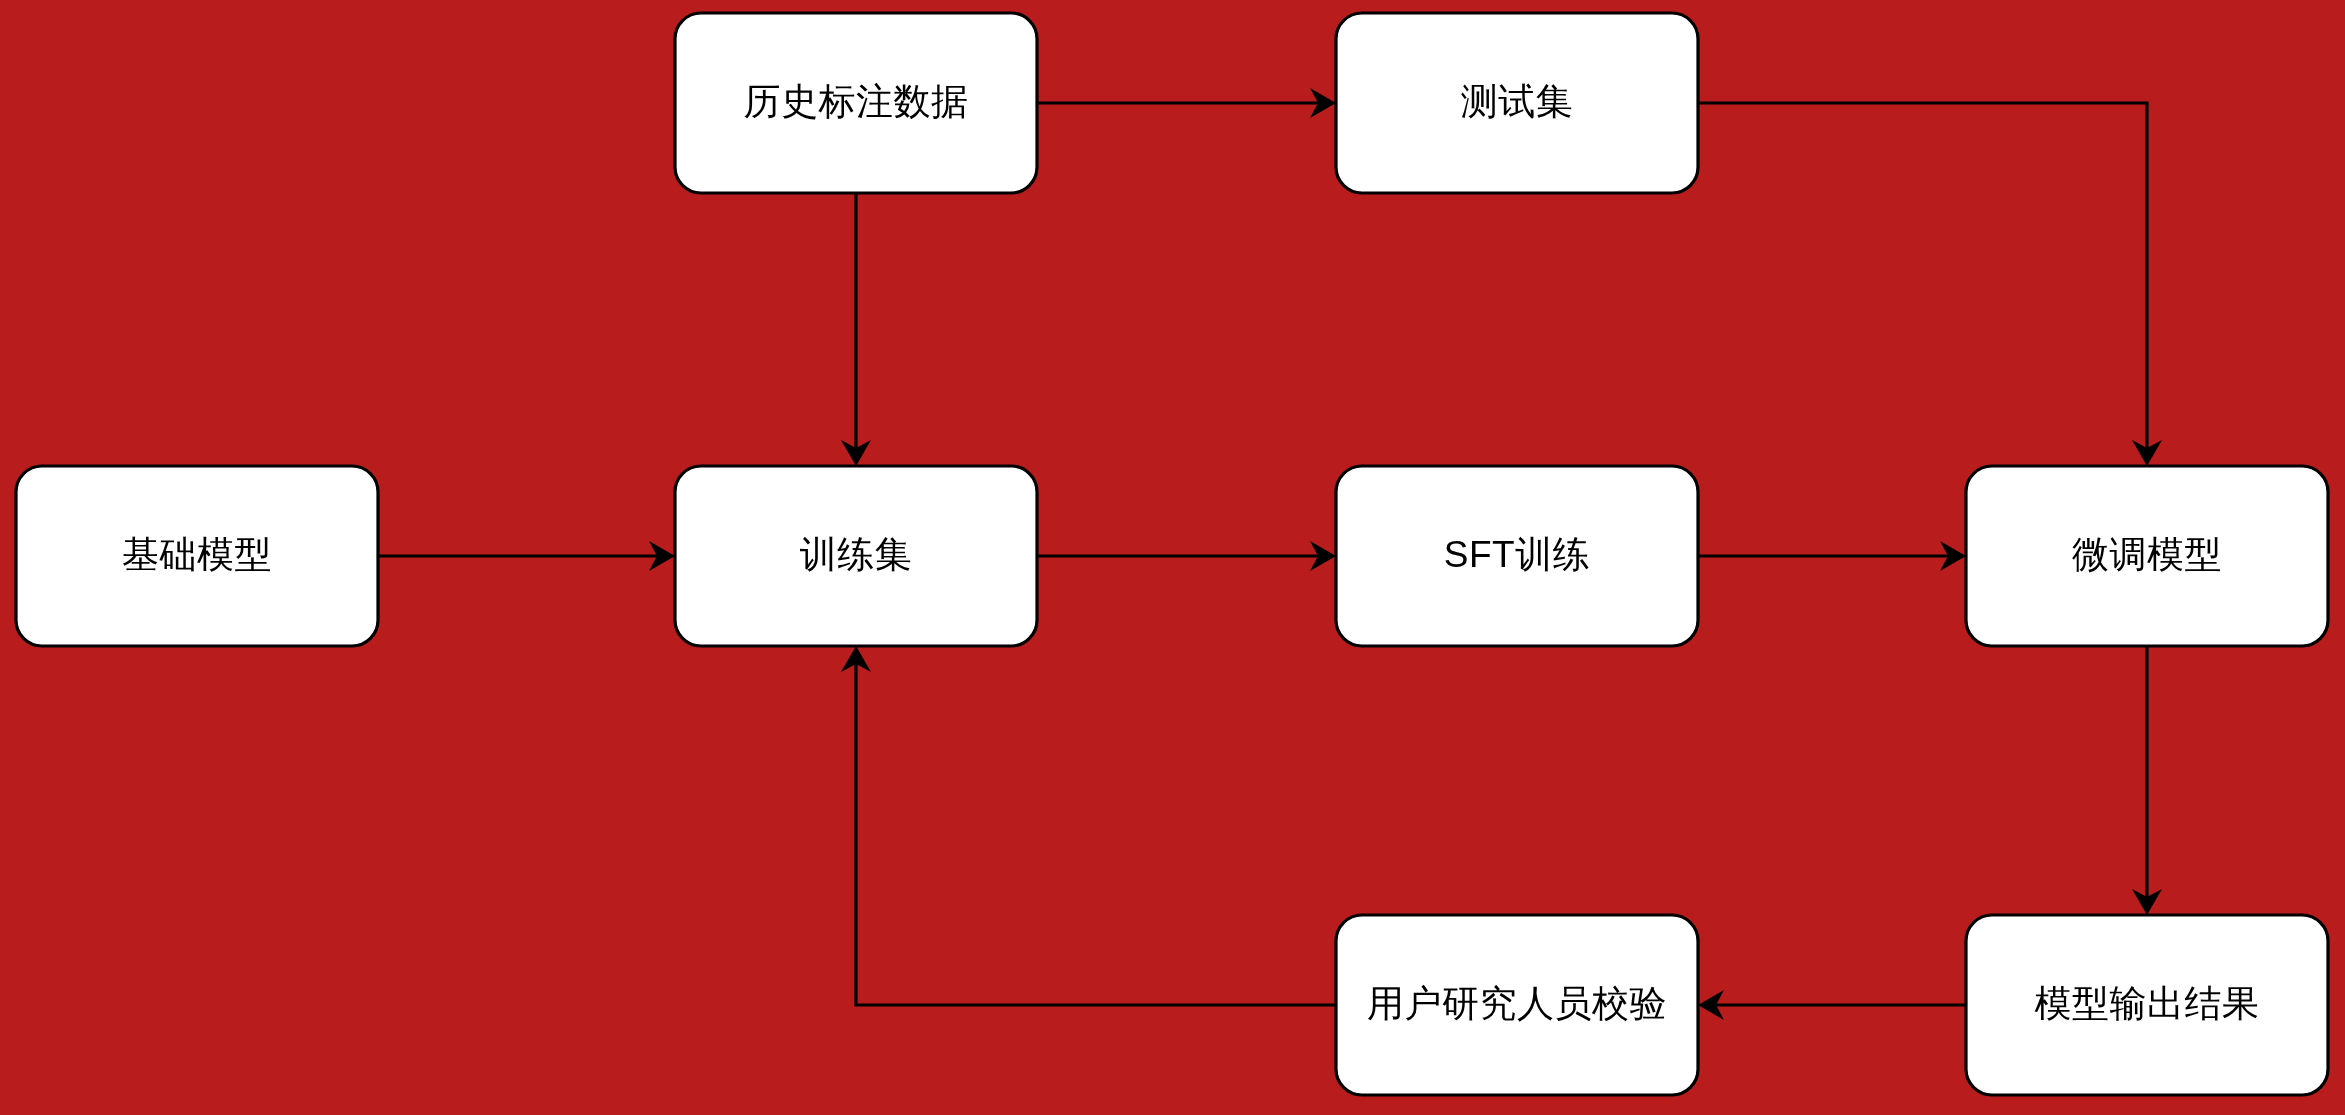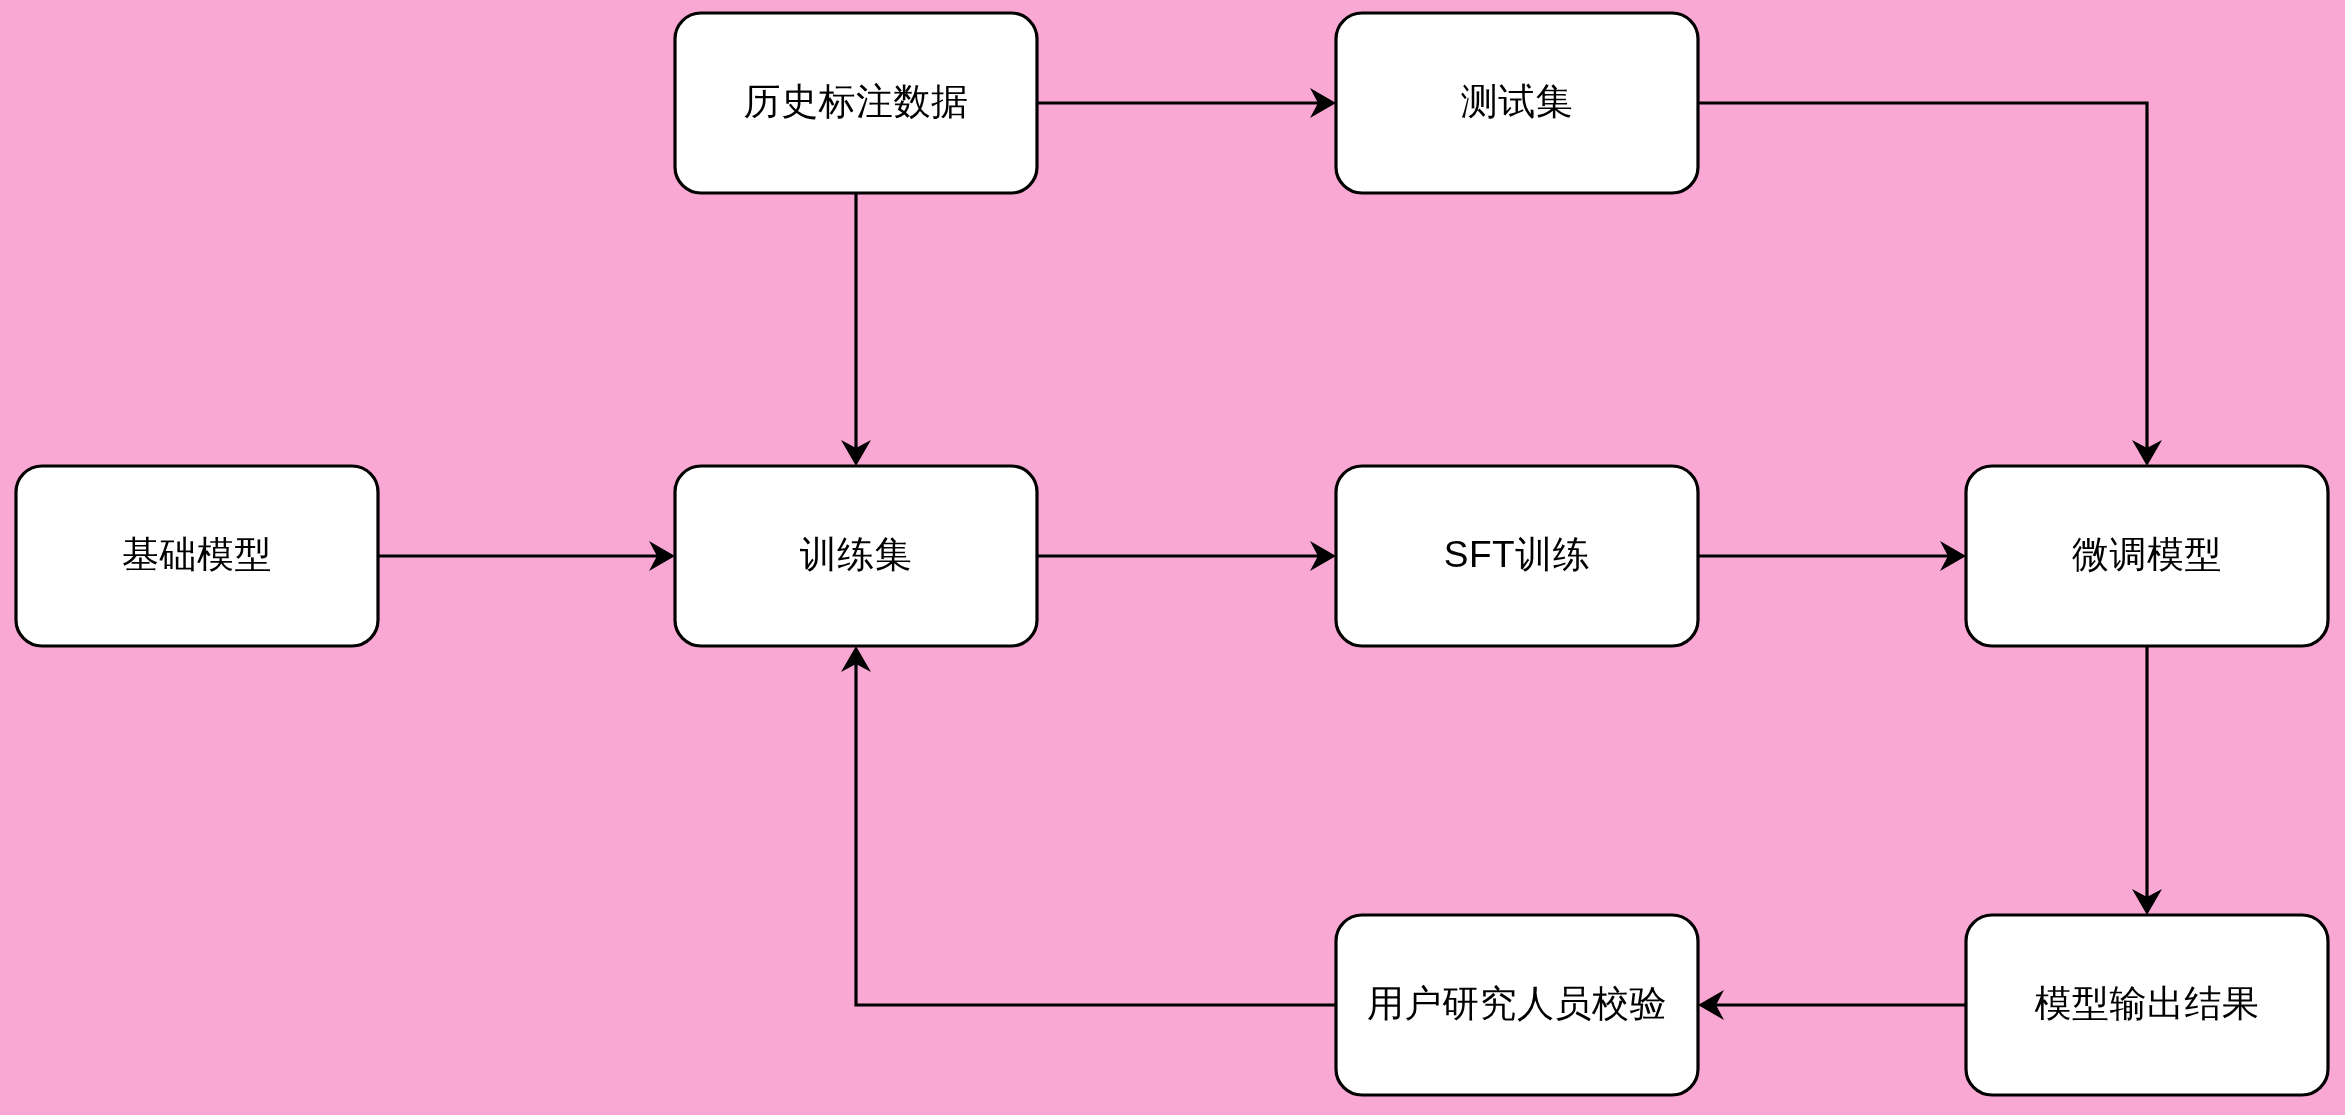--- a/index.html
+++ b/index.html
@@ -11,21 +11,21 @@
   body {
     width: 2345px;
     height: 1115px;
     font-family: "Liberation Sans", "DejaVu Sans", sans-serif;
     overflow: hidden;
   }
   #diagram-root {
     position: relative;
     width: 2345px;
     height: 1115px;
-    background: #f9a8d4;
+    background: #b91c1c;
   }
   svg#flow-svg {
     position: absolute;
     top: 0;
     left: 0;
     width: 2345px;
     height: 1115px;
     display: block;
   }
   .node-shape {

